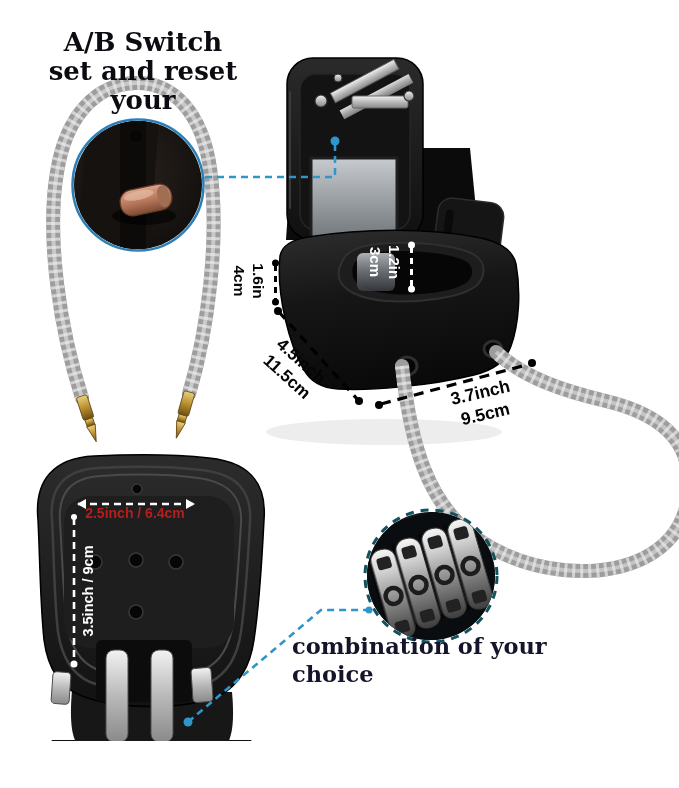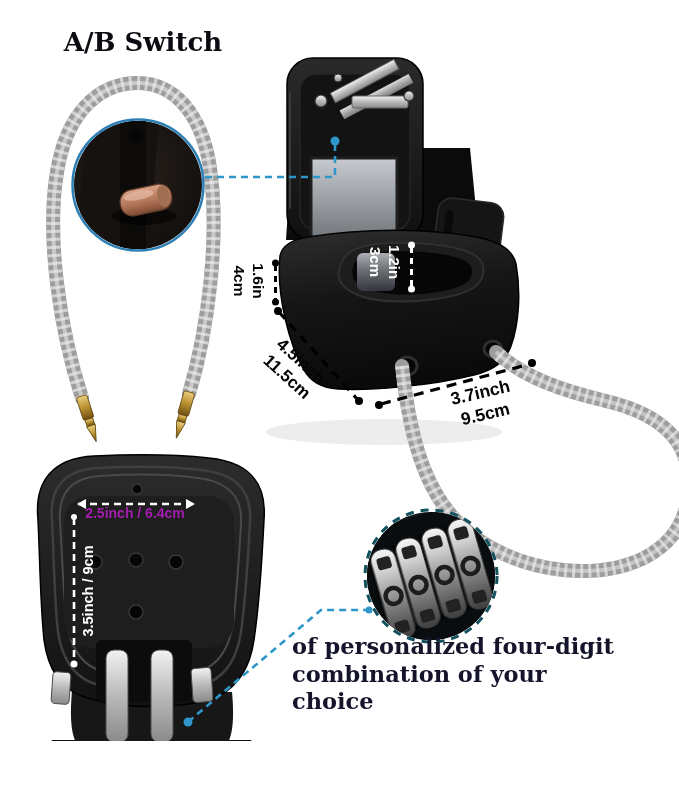--- a/index.html
+++ b/index.html
@@ -14,21 +14,21 @@
   .meas{font-family:"Liberation Sans",sans-serif;font-weight:700;text-align:center;}
   .meas div{white-space:nowrap;}
   .m-lid{left:326px;top:243px;width:70px;height:38px;font-size:15px;line-height:19px;color:#ffffff;
          transform:rotate(90deg);}
   .m-height{left:191px;top:263px;width:70px;height:36px;font-size:15.5px;line-height:19px;color:#050505;
          transform:rotate(90deg);}
   .m-width{left:222px;top:348px;width:96px;height:42px;font-size:17px;line-height:21px;color:#050505;
          transform:rotate(42deg);}
   .m-cable{left:407px;top:381px;width:104px;height:46px;font-size:17.5px;line-height:22px;color:#050505;
          transform:rotate(-13deg);}
-  .m-plate-w{left:50px;top:505px;width:122px;font-size:14px;color:#a21caf;}
+  .m-plate-w{left:50px;top:505px;width:122px;font-size:14px;color:#b91c1c;}
   .m-plate-h{left:-2px;top:583px;width:132px;height:16px;font-size:14.5px;color:#ffffff;
          transform:rotate(-90deg);}
 </style>
 </head>
 <body>
 
 <div id="stage">
 
 <svg id="scene" width="679" height="788" viewBox="0 0 679 788">
   <defs>
@@ -264,20 +264,21 @@
     <circle cx="254" cy="311" r="4" fill="#000000"></circle>
     <circle cx="335" cy="401" r="4" fill="#000000"></circle>
     <line x1="357" y1="404" x2="506" y2="364" stroke="#000000" stroke-width="3.2" stroke-dasharray="10 7"></line>
     <circle cx="355" cy="405" r="4" fill="#000000"></circle>
     <circle cx="508" cy="363" r="4" fill="#000000"></circle>
   </g>
 </svg>
 
 <div class="txt serif-note ab-note">
   <div>A/B Switch</div>
+  <div>set and reset your</div>
 </div>
 
 <div class="txt meas m-lid">
   <div>1.2in</div>
   <div>3cm</div>
 </div>
 
 <div class="txt meas m-height">
   <div>1.6in</div>
   <div>4cm</div>
@@ -291,17 +292,16 @@
 <div class="txt meas m-cable">
   <div>3.7inch</div>
   <div>9.5cm</div>
 </div>
 
 <div class="txt meas m-plate-w">2.5inch / 6.4cm</div>
 
 <div class="txt meas m-plate-h">3.5inch / 9cm</div>
 
 <div class="txt serif-note combo-note">
-  <div>of personalized four-digit</div>
   <div>combination of your choice</div>
 </div>
 
 </div>
 
 </body></html>

